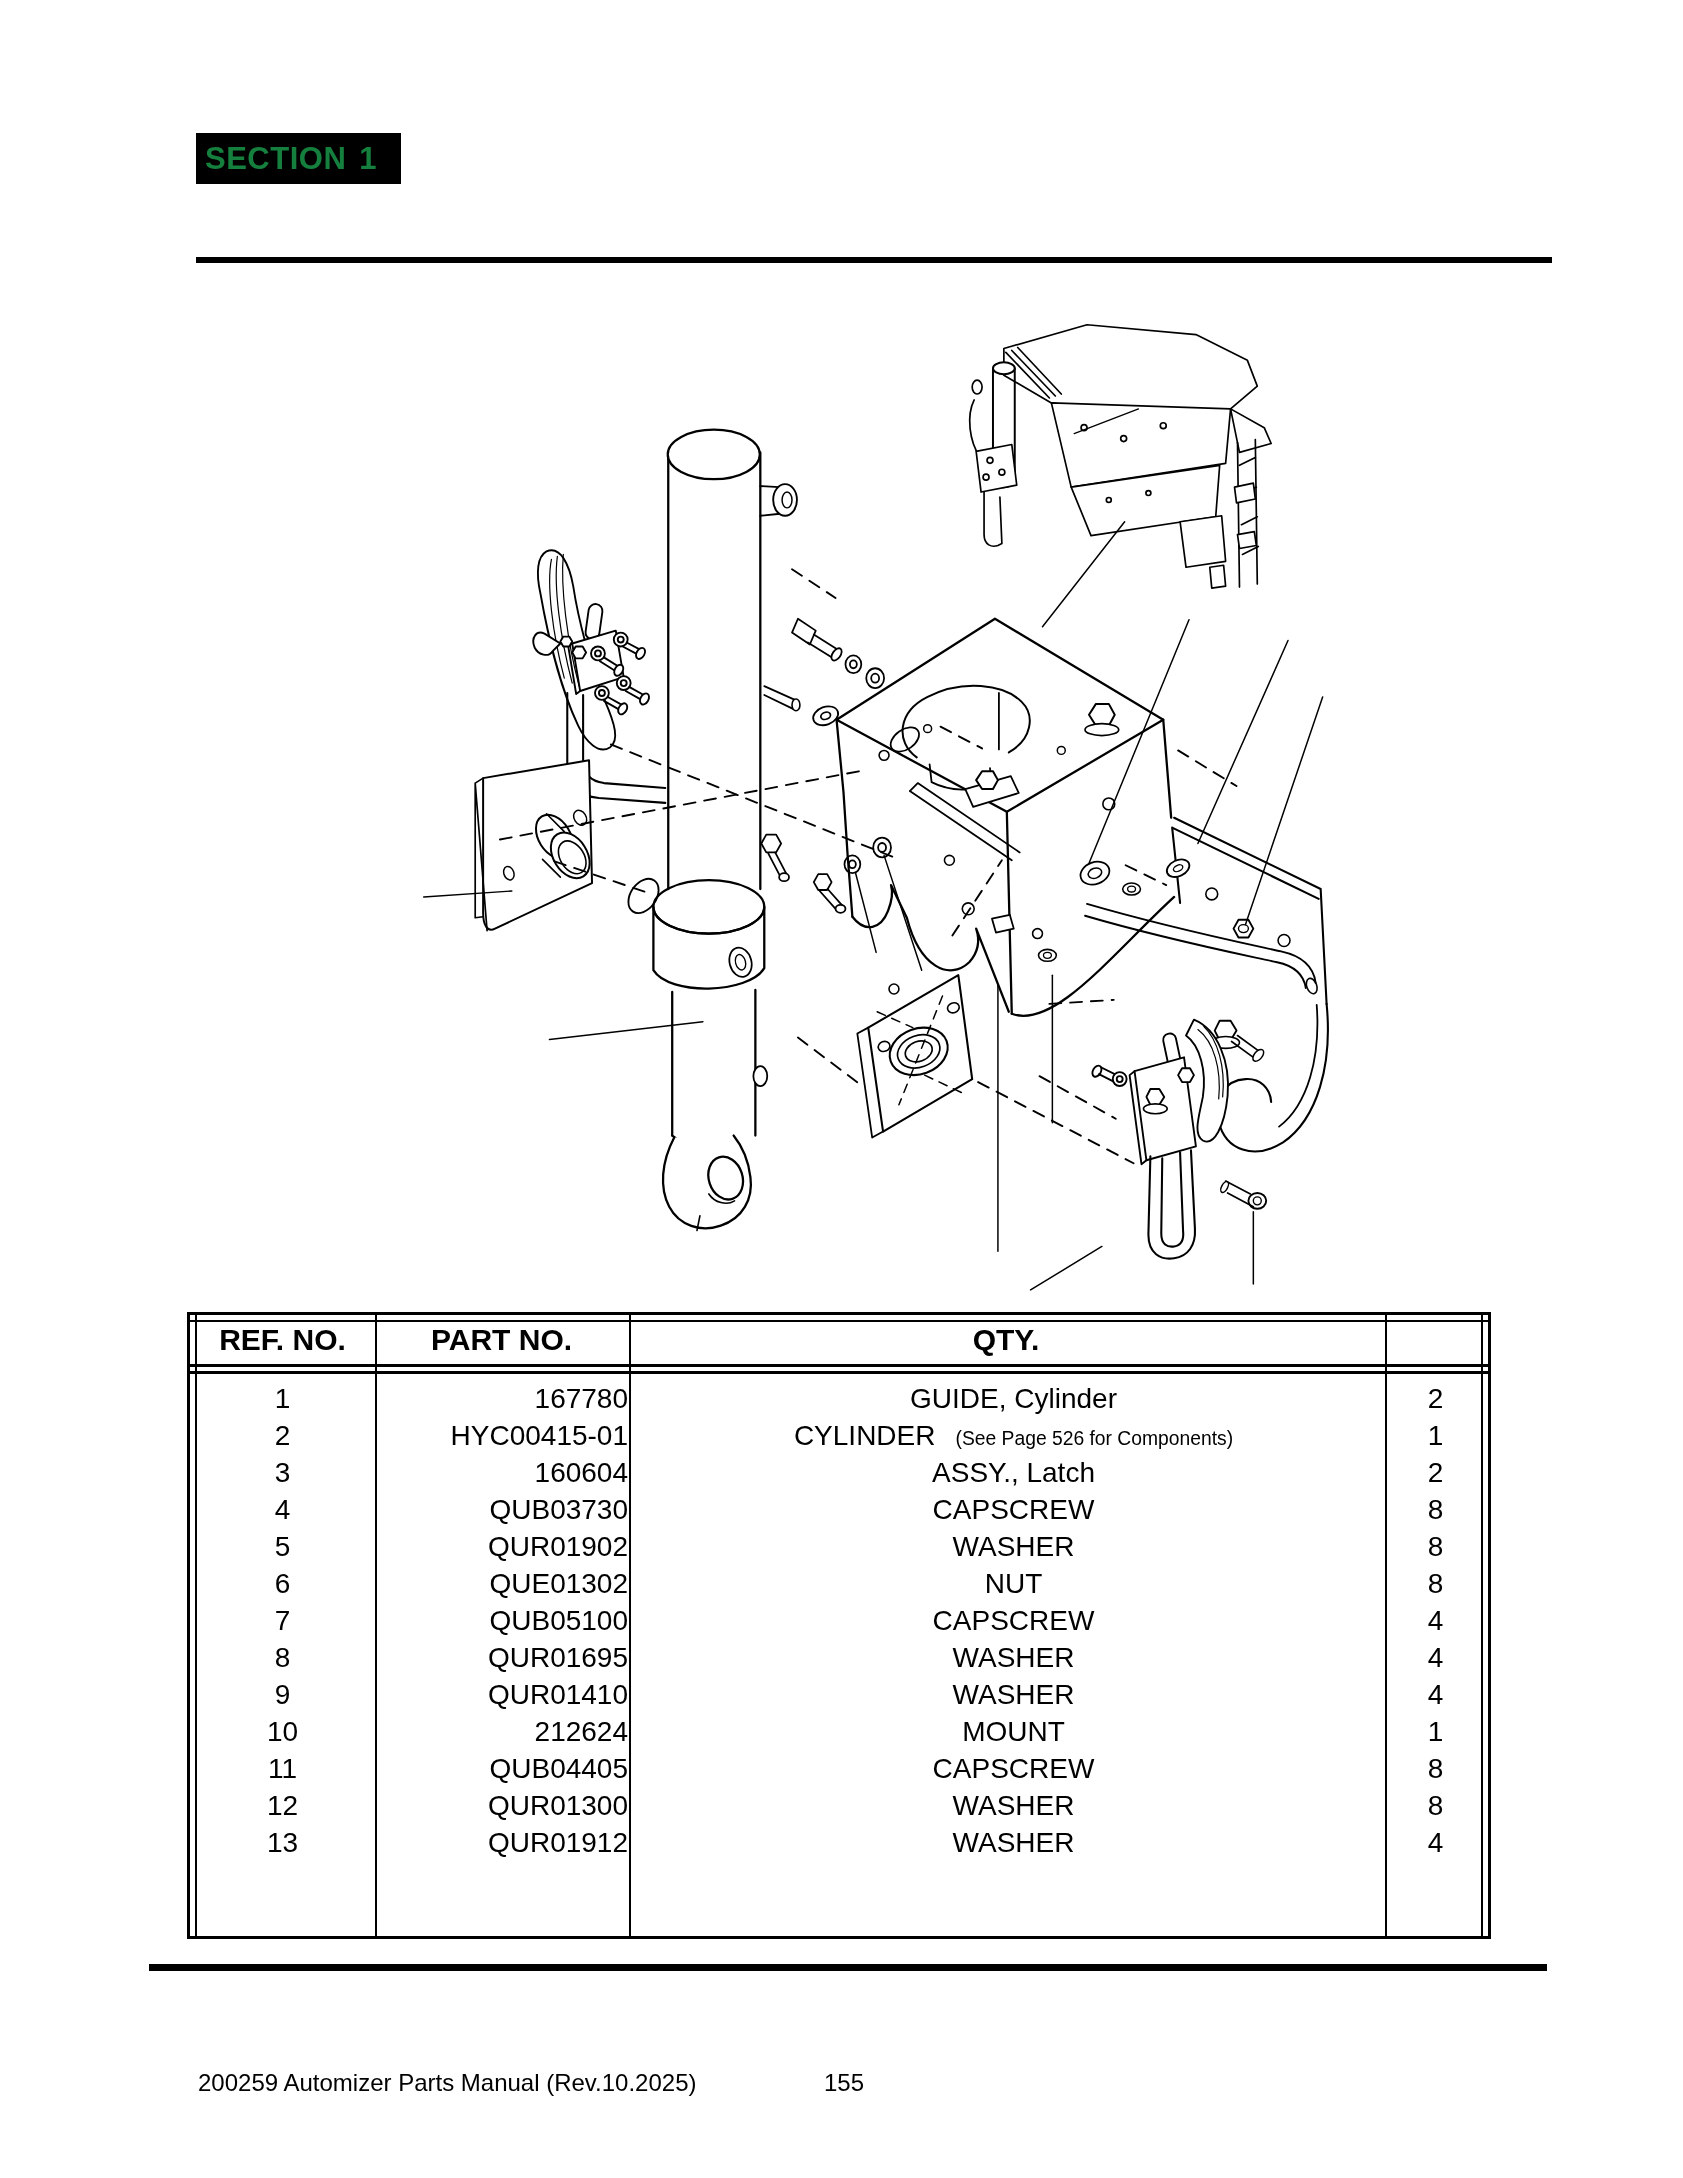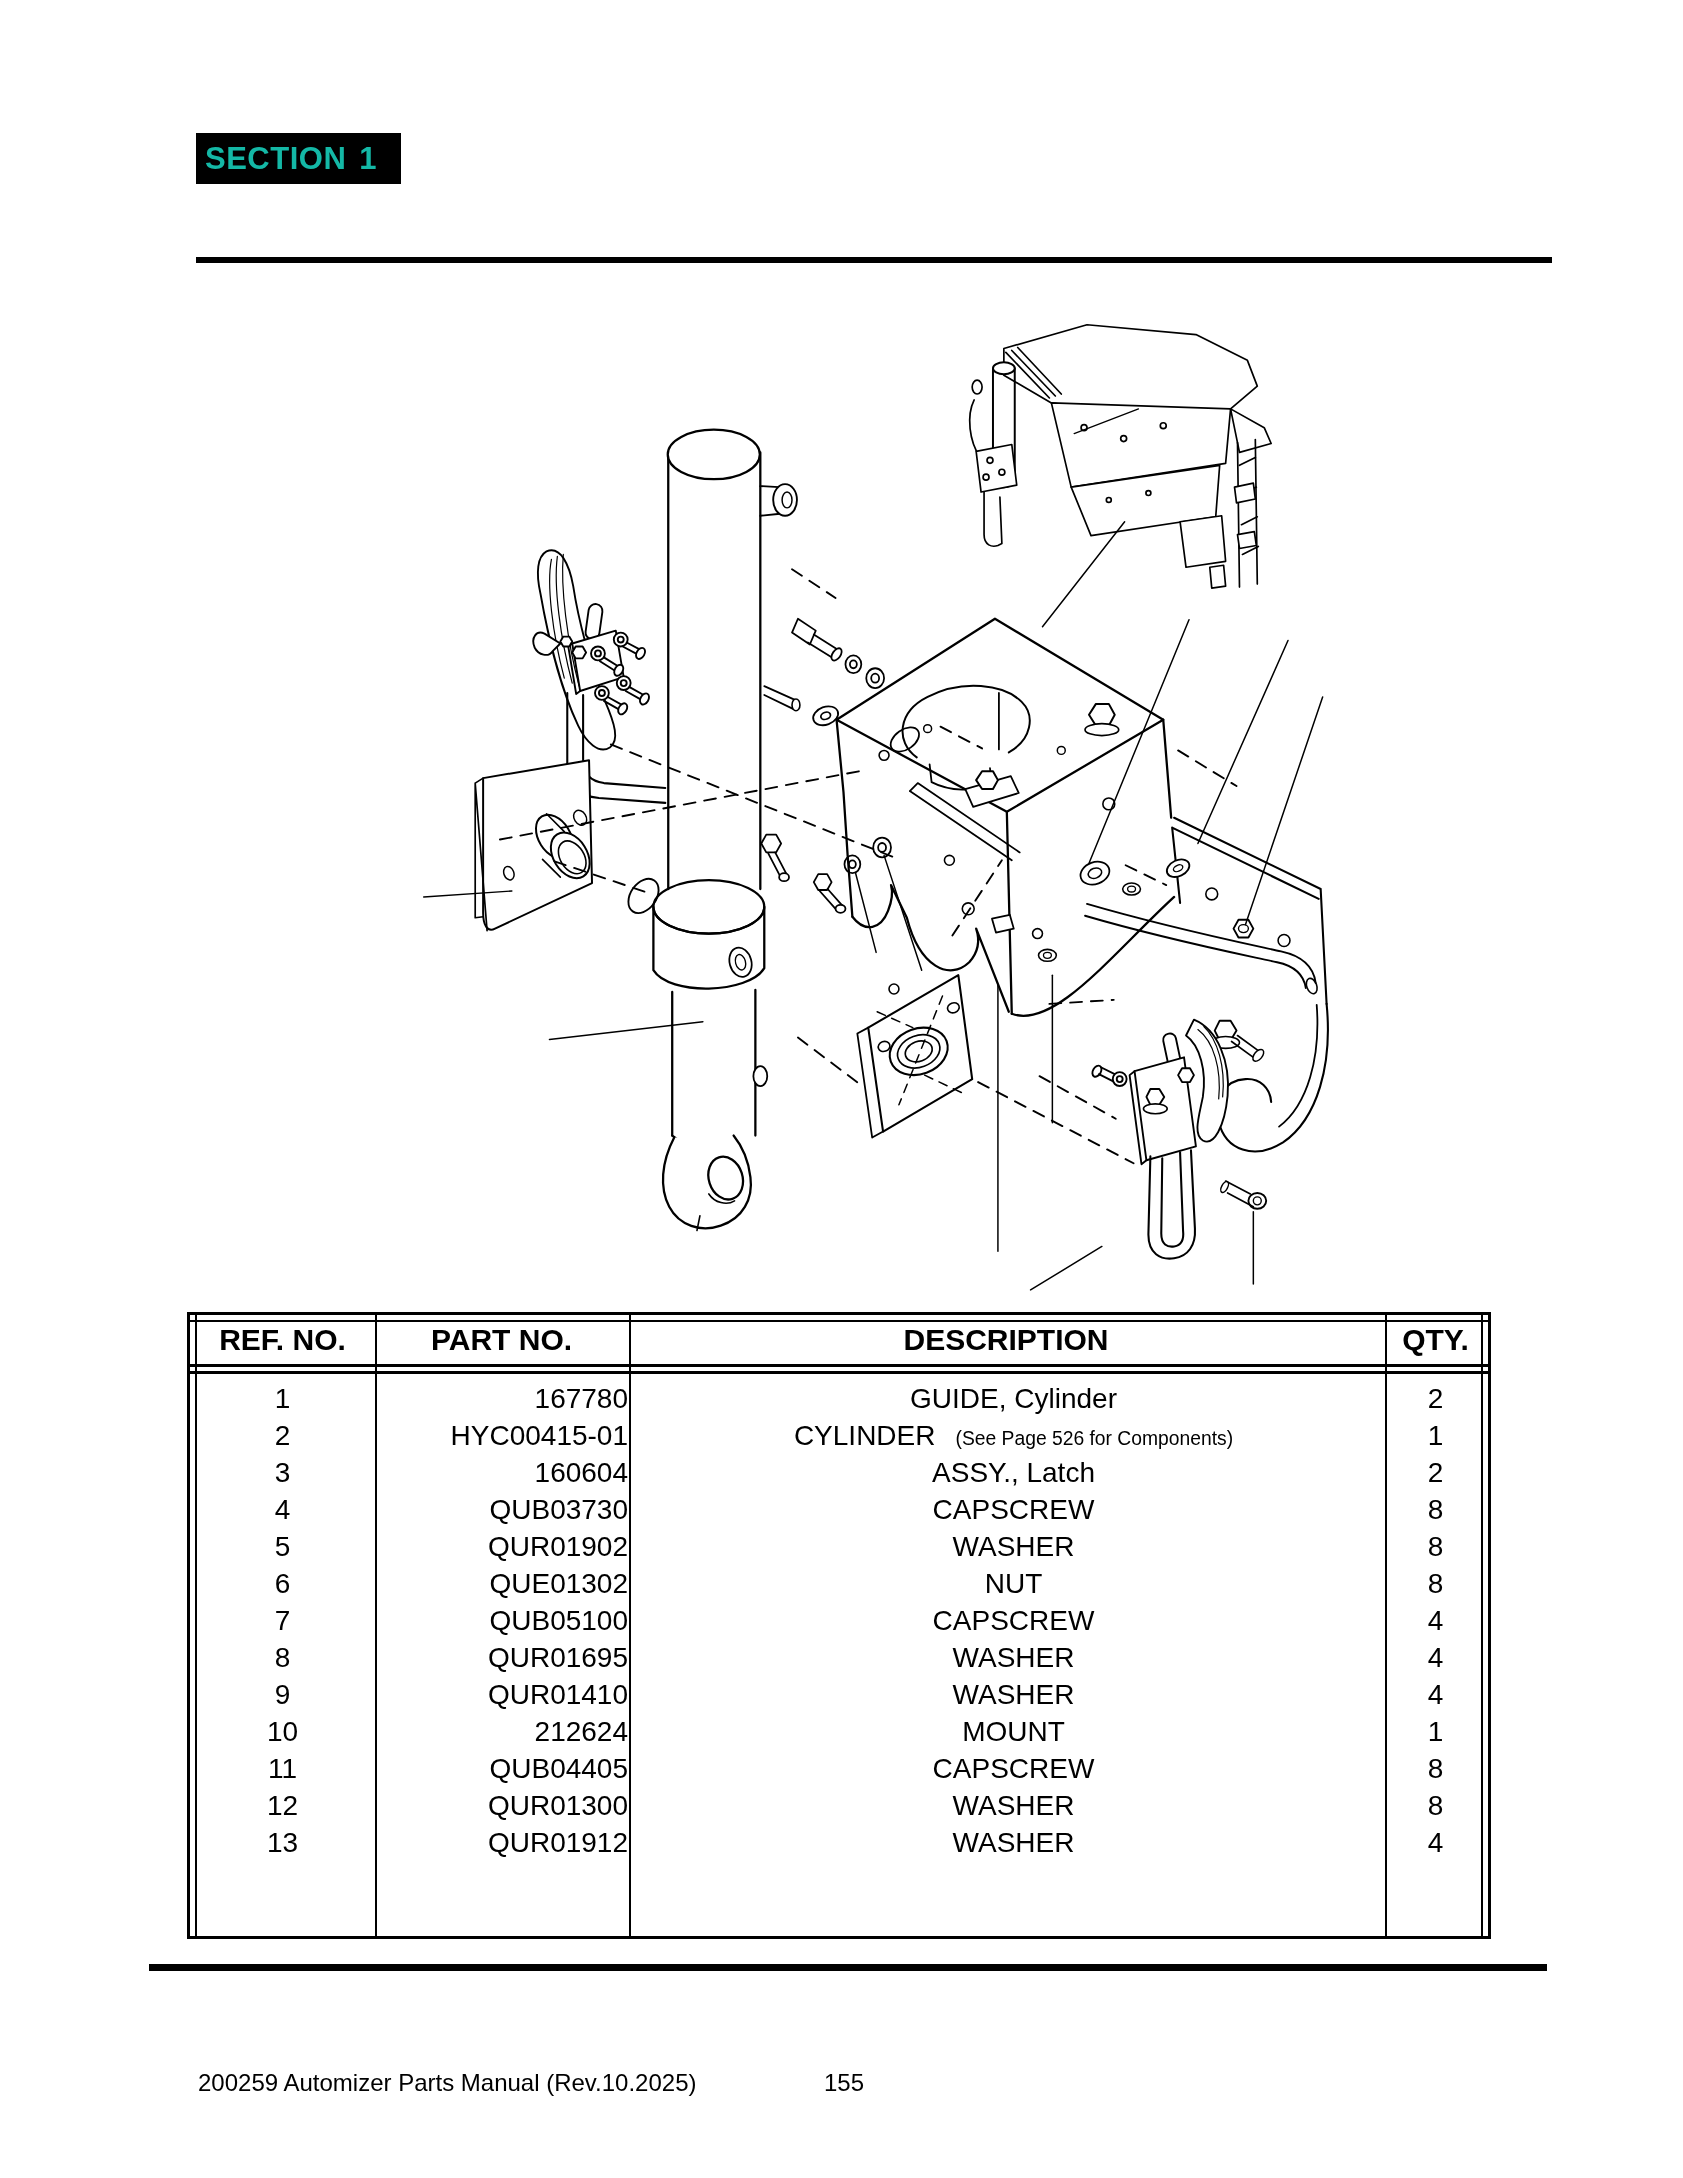--- a/index.html
+++ b/index.html
@@ -4,21 +4,21 @@
 <style>
   html,body{margin:0;padding:0;}
   body{
     width:1683px;height:2178px;background:#ffffff;position:relative;
     font-family:"Liberation Sans", sans-serif;color:#000;overflow:hidden;
   }
   .page{position:absolute;inset:0;}
   
   .section-badge{
     position:absolute;left:196px;top:133px;width:205px;height:51px;
-    background:#000;color:#14b8a6;display:flex;align-items:center;
+    background:#000;color:#15803d;display:flex;align-items:center;
     justify-content:space-between;padding:0 24px 0 9px;box-sizing:border-box;
     font-size:31px;font-weight:bold;letter-spacing:0.5px;
   }
   .page-title{
     position:absolute;left:194px;top:184px;margin:0;
     font-size:51px;font-weight:bold;letter-spacing:-1px;white-space:nowrap;
   }
   .title-rule{position:absolute;left:196px;top:257px;width:1356px;height:6px;background:#000;}
   
   .diagram{position:absolute;left:0;top:0;width:1683px;height:2178px;}
@@ -299,21 +299,20 @@
   <div class="parts-table">
     <div class="inner-top"></div>
     <div class="inner-left"></div>
     <div class="inner-right"></div>
     <div class="vdiv vdiv1"></div>
     <div class="vdiv vdiv2"></div>
     <div class="vdiv vdiv3"></div>
     <div class="thead">
       <div>REF. NO.</div>
       <div>PART NO.</div>
-      <div>DESCRIPTION</div>
       <div>QTY.</div>
     </div>
     <div class="header-sep"></div>
     <div class="tbody">
         <div class="trow">
           <div class="c-ref">1</div>
           <div class="c-part">167780</div>
           <div class="c-desc">GUIDE, Cylinder</div>
           <div class="c-qty">2</div>
         </div>

